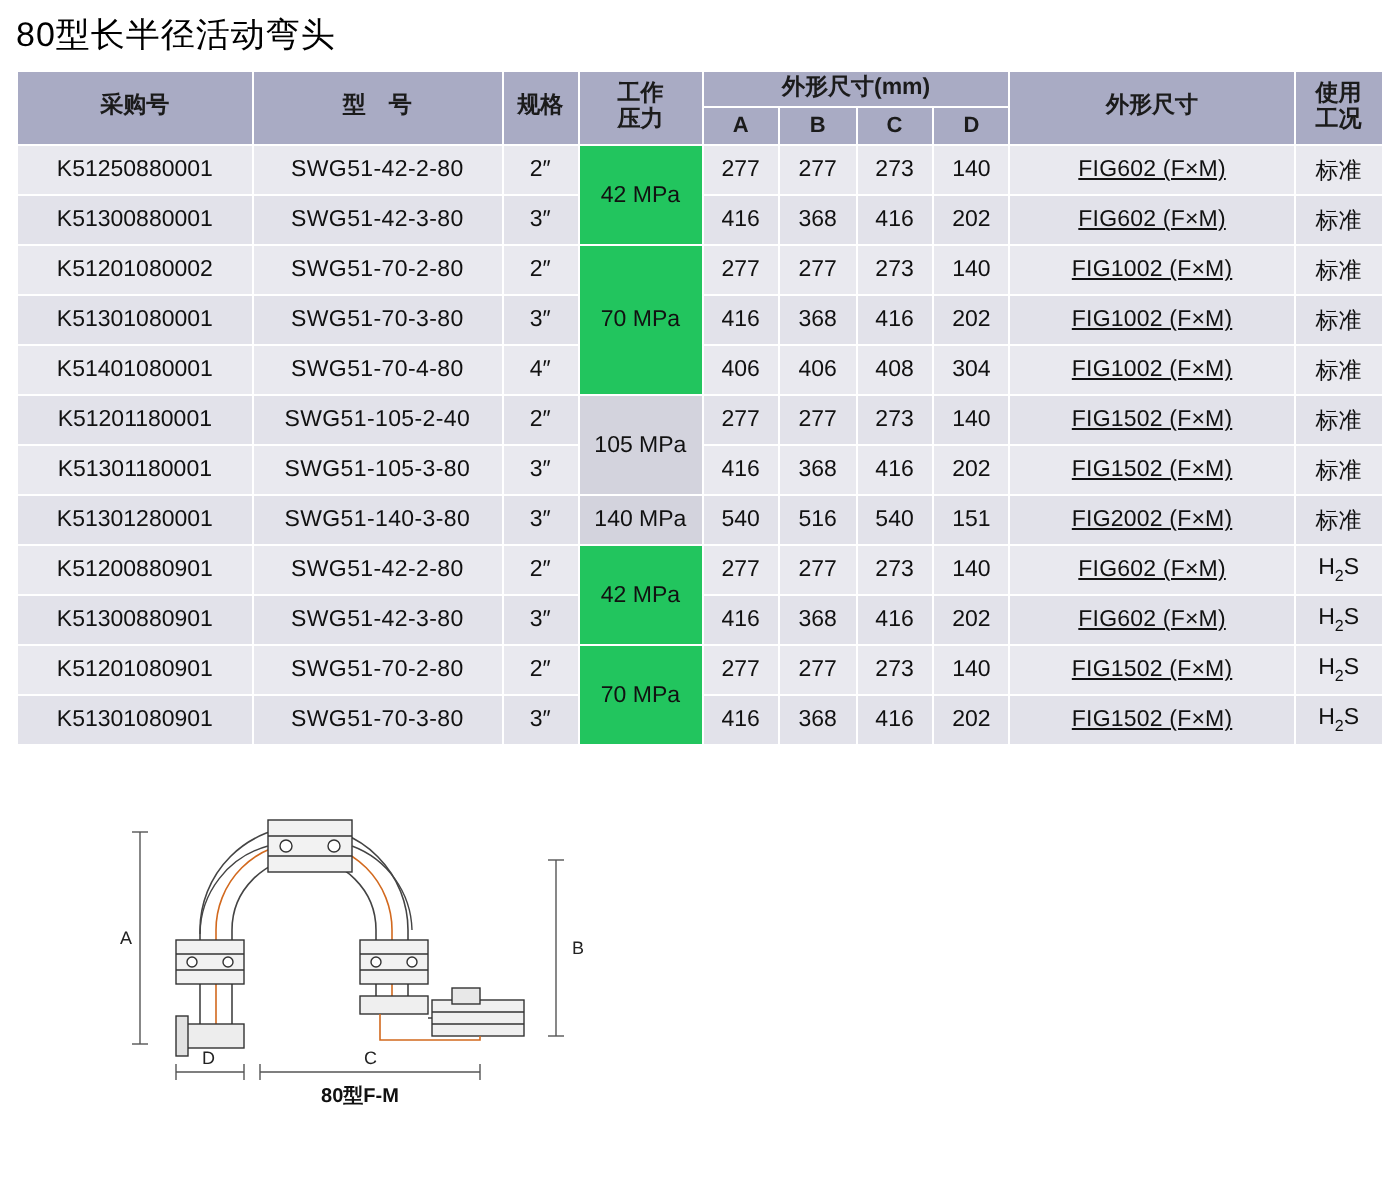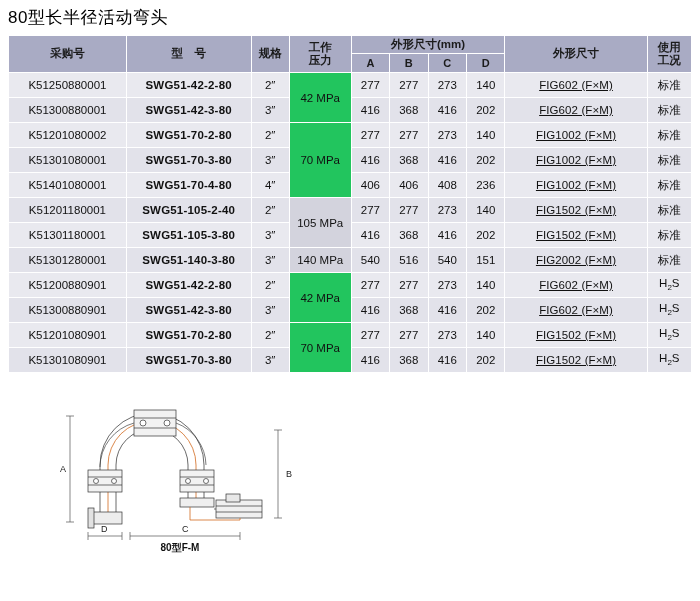--- a/index.html
+++ b/index.html
@@ -67,21 +67,20 @@
     font-size: 11.5px;
   }
   tbody tr:nth-child(even) td {
     background: #e2e2ea;
   }
   tbody tr:nth-child(even) td.merged {
     background: #d3d3dd;
   }
   td.model {
     letter-spacing: 0.2px;
-    font-weight: bold;
   }
   td.conn {
     letter-spacing: 0.1px;
     text-decoration: underline;
   }
   .sub {
     font-size: 8px;
     vertical-align: sub;
   }
   .figure {
@@ -174,21 +173,21 @@
           <td class="conn">FIG1002 (F×M)</td>
           <td>标准</td>
         </tr>
         <tr>
           <td>K51401080001</td>
           <td class="model">SWG51-70-4-80</td>
           <td>4″</td>
           <td>406</td>
           <td>406</td>
           <td>408</td>
-          <td>236</td>
+          <td>304</td>
           <td class="conn">FIG1002 (F×M)</td>
           <td>标准</td>
         </tr>
         <tr>
           <td>K51201180001</td>
           <td class="model">SWG51-105-2-40</td>
           <td>2″</td>
           <td class="merged" rowspan="2">105 MPa</td>
           <td>277</td>
           <td>277</td>

